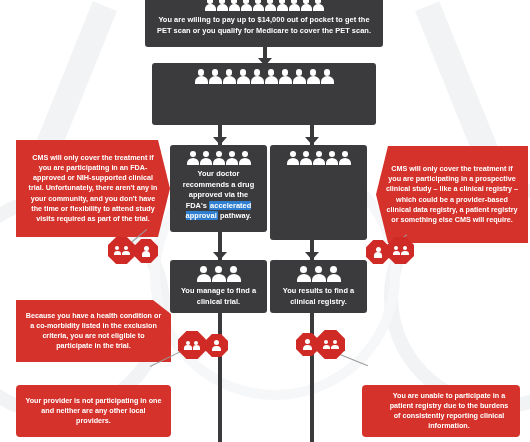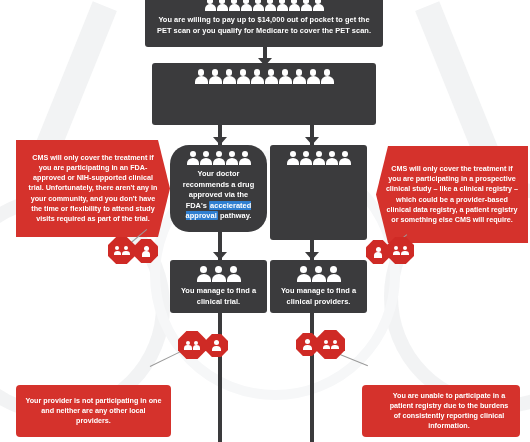--- a/index.html
+++ b/index.html
@@ -191,21 +191,21 @@
           <span class="head" style="width: 6.5px; height: 6.5px; display: block;"></span>
           <span class="body" style="width: 13px; height: 8px; display: block; margin-top: 0.5px;"></span>
         </span>
         <span class="person" style="width: 13px;">
           <span class="head" style="width: 6.5px; height: 6.5px; display: block;"></span>
           <span class="body" style="width: 13px; height: 8px; display: block; margin-top: 0.5px;"></span>
         </span>
       </div>
   </div>
 
-  <div class="node" style="left:170px;top:145px;width:97px;height:87px;border-radius:19px;">
+  <div class="node" style="left:170px;top:145px;width:97px;height:87px;">
     <div class="ppl">
         <span class="person" style="width: 12px;">
           <span class="head" style="width: 6px; height: 6px; display: block;"></span>
           <span class="body" style="width: 12px; height: 7.5px; display: block; margin-top: 0.5px;"></span>
         </span>
         <span class="person" style="width: 12px;">
           <span class="head" style="width: 6px; height: 6px; display: block;"></span>
           <span class="body" style="width: 12px; height: 7.5px; display: block; margin-top: 0.5px;"></span>
         </span>
         <span class="person" style="width: 12px;">
@@ -275,31 +275,34 @@
         </span>
         <span class="person" style="width: 14px;">
           <span class="head" style="width: 7px; height: 7px; display: block;"></span>
           <span class="body" style="width: 14px; height: 8.5px; display: block; margin-top: 0.5px;"></span>
         </span>
         <span class="person" style="width: 14px;">
           <span class="head" style="width: 7px; height: 7px; display: block;"></span>
           <span class="body" style="width: 14px; height: 8.5px; display: block; margin-top: 0.5px;"></span>
         </span>
       </div>
-    <div class="txt">You manage to find a clinical providers.</div>
+    <div class="txt">You results to find a clinical registry.</div>
   </div>
 
   <div class="callout arrow-right" style="left:16px;top:140px;width:154px;height:97px;">
     <span>CMS will only cover the treatment if you are participating in an FDA-approved or NIH-supported clinical trial. Unfortunately, there aren't any in your community, and you don't have the time or flexibility to attend study visits required as part of the trial.</span>
   </div>
 
   <div class="callout arrow-left" style="left:376px;top:146px;width:152px;height:97px;">
     <span>CMS will only cover the treatment if you are participating in a prospective clinical study – like a clinical registry – which could be a provider-based clinical data registry, a patient registry or something else CMS will require.</span>
   </div>
 
+  <div class="callout notch-tr" style="left:16px;top:300px;width:155px;height:62px;">
+    <span>Because you have a health condition or a co-morbidity listed in the exclusion criteria, you are not eligible to participate in the trial.</span>
+  </div>
 
 
   <div class="callout plain" style="left:16px;top:385px;width:155px;height:52px;">
     <span>Your provider is not participating in one and neither are any other local providers.</span>
   </div>
 
   <div class="callout plain" style="left:362px;top:385px;width:158px;height:52px;padding-left:25px;">
     <span>You are unable to participate in a patient registry due to the burdens of consistently reporting clinical information.</span>
   </div>
 

